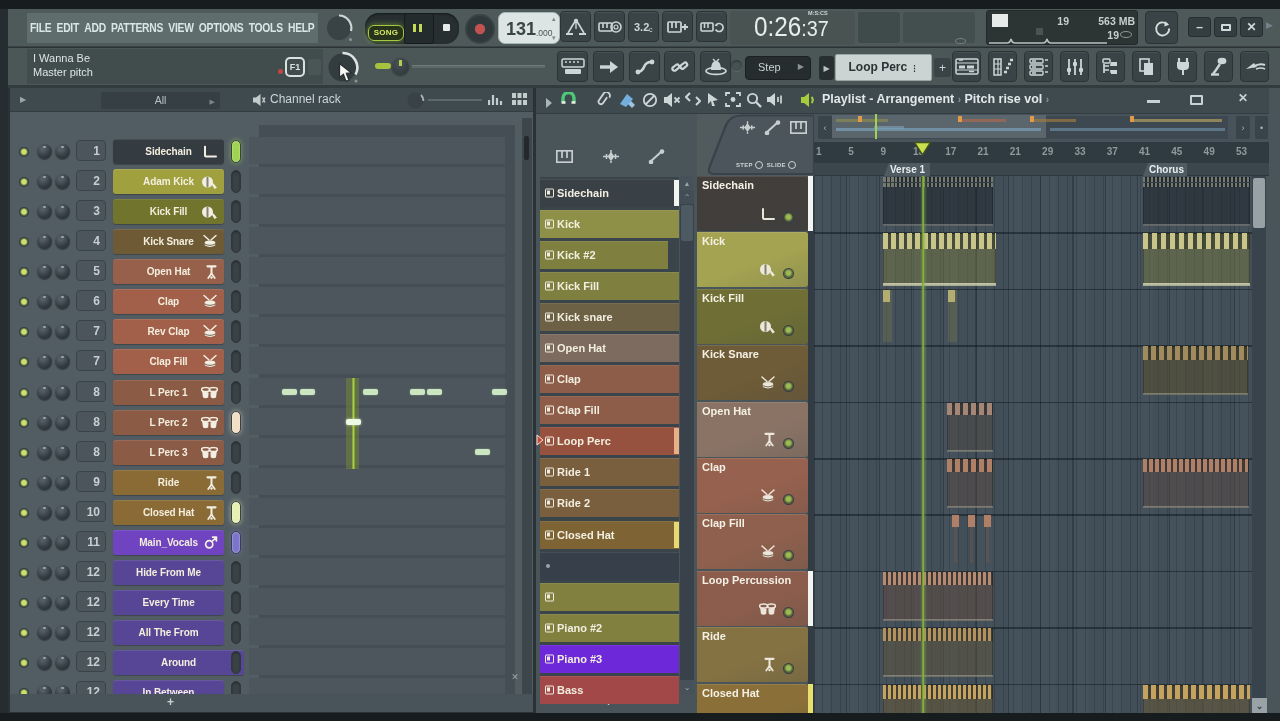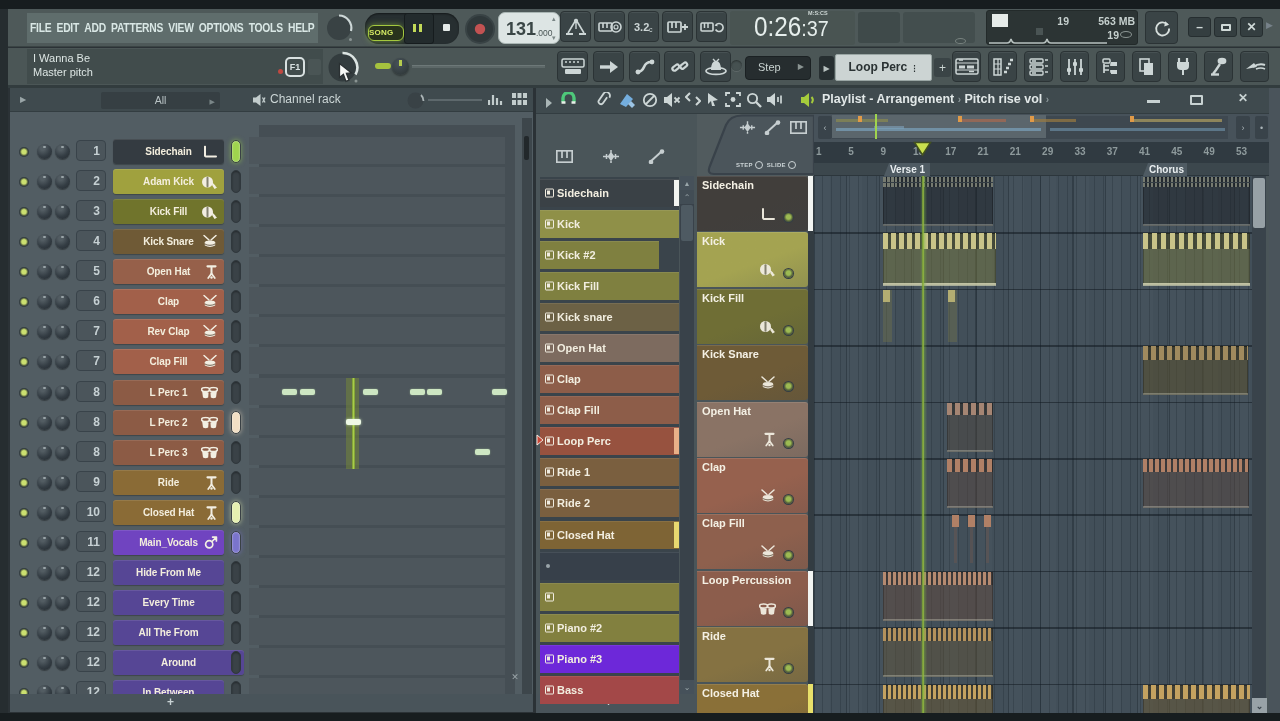--- a/index.html
+++ b/index.html
@@ -17,21 +17,21 @@
   <div class="abs" style="left:8px;top:85px;width:1272px;height:3px;background:#323c3e;"></div>
 
   <div class="abs" style="left:27px;top:13px;width:291px;height:30px;background:#5f6d6c;"></div>
   <div class="abs" style="left:30px;top:13px;width:288px;height:30px;color:#d9e7e5;font-size:12px;font-weight:bold;line-height:30px;white-space:nowrap;letter-spacing:-0.3px;transform:scaleX(0.86);transform-origin:0 50%;">FILE&nbsp;&nbsp;EDIT&nbsp;&nbsp;ADD&nbsp;&nbsp;PATTERNS&nbsp;&nbsp;VIEW&nbsp;&nbsp;OPTIONS&nbsp;&nbsp;TOOLS&nbsp;&nbsp;HELP</div>
   <svg class="abs" style="left:324px;top:13px" width="30" height="30" viewBox="0 0 30 30">
       <circle cx="15" cy="15" r="12" fill="#394244"></circle>
       <path d="M15 2.5 A12.5 12.5 0 0 1 27 18" fill="none" stroke="#cdd7d7" stroke-width="2.2"></path>
       <circle cx="26.5" cy="26.5" r="1.5" fill="#8a9494"></circle>
     </svg>
   <div class="abs" style="left:365px;top:13px;width:94px;height:31px;background:#272f31;border-radius:14px;box-shadow:inset 0 1px 2px rgba(0,0,0,.5);"></div>
-  <div class="abs" style="left:368px;top:25px;width:36px;height:16px;background:#28331c;border:1px solid #a4c83e;border-radius:6px;color:#d4ea64;font-size:8px;font-weight:bold;text-align:left;line-height:14px;letter-spacing:.2px;box-shadow:0 0 6px rgba(160,210,70,.55);">SONG</div>
+  <div class="abs" style="left:368px;top:25px;width:36px;height:16px;background:#28331c;border:1px solid #a4c83e;border-radius:6px;color:#d4ea64;font-size:8px;font-weight:bold;text-align:center;line-height:14px;letter-spacing:.2px;box-shadow:0 0 6px rgba(160,210,70,.55);">SONG</div>
   <div class="abs" style="left:404px;top:13px;width:30px;height:31px;background:#232b2d;border:1px solid #161c1e;border-radius:3px;"></div>
   <div class="abs" style="left:413px;top:24px;width:3px;height:8px;background:#c3da58;"></div>
   <div class="abs" style="left:418.5px;top:24px;width:3px;height:8px;background:#c3da58;"></div>
   <div class="abs" style="left:443px;top:24px;width:7px;height:7px;background:#e4eae8;border-radius:1px;"></div>
   <svg class="abs" style="left:463px;top:12px" width="34" height="34" viewBox="0 0 34 34">
       <circle cx="17" cy="17" r="15" fill="#394345"></circle>
       <circle cx="17" cy="17" r="13" fill="#2f383a"></circle>
       <circle cx="17" cy="17" r="5.2" fill="#c25252"></circle>
     </svg>
   <div class="abs" style="left:498px;top:12px;width:62px;height:32px;background:#dde5e4;border-radius:7px;border:1px solid #aab6b4;color:#3a4646;">
@@ -756,21 +756,21 @@
       </div>
       <div style="position:absolute;left:17px;top:0;height:28px;line-height:28px;color:#f2eee0;font-size:11px;font-weight:bold;white-space:nowrap;">Sidechain</div>
       <div style="position:absolute;right:0;top:1px;width:5px;height:26px;background:#f2f4f0;"></div>
     </div>
     <div style="position:absolute;left:540px;top:209.9px;width:139px;height:28px;background:#8f9048;box-shadow:inset 0 1px 0 rgba(255,255,255,.08);">
       <div style="position:absolute;left:5px;top:50%;transform:translateY(-50%);width:9px;height:9px;border:1.5px solid #f0ece0;border-radius:1px;box-sizing:border-box;">
         <div style="position:absolute;left:1px;top:1px;width:2.5px;height:4px;background:#f0ece0;"></div>
       </div>
       <div style="position:absolute;left:17px;top:0;height:28px;line-height:28px;color:#f2eee0;font-size:11px;font-weight:bold;white-space:nowrap;">Kick</div>
     </div>
-    <div style="position:absolute;left:540px;top:240.9px;width:119px;height:28px;background:#7f8040;box-shadow:inset 0 1px 0 rgba(255,255,255,.08);">
+    <div style="position:absolute;left:540px;top:240.9px;width:128px;height:28px;background:#7f8040;box-shadow:inset 0 1px 0 rgba(255,255,255,.08);">
       <div style="position:absolute;left:5px;top:50%;transform:translateY(-50%);width:9px;height:9px;border:1.5px solid #f0ece0;border-radius:1px;box-sizing:border-box;">
         <div style="position:absolute;left:1px;top:1px;width:2.5px;height:4px;background:#f0ece0;"></div>
       </div>
       <div style="position:absolute;left:17px;top:0;height:28px;line-height:28px;color:#f2eee0;font-size:11px;font-weight:bold;white-space:nowrap;">Kick #2</div>
     </div>
     <div style="position:absolute;left:540px;top:272.0px;width:139px;height:28px;background:#7f8040;box-shadow:inset 0 1px 0 rgba(255,255,255,.08);">
       <div style="position:absolute;left:5px;top:50%;transform:translateY(-50%);width:9px;height:9px;border:1.5px solid #f0ece0;border-radius:1px;box-sizing:border-box;">
         <div style="position:absolute;left:1px;top:1px;width:2.5px;height:4px;background:#f0ece0;"></div>
       </div>
       <div style="position:absolute;left:17px;top:0;height:28px;line-height:28px;color:#f2eee0;font-size:11px;font-weight:bold;white-space:nowrap;">Kick Fill</div>

